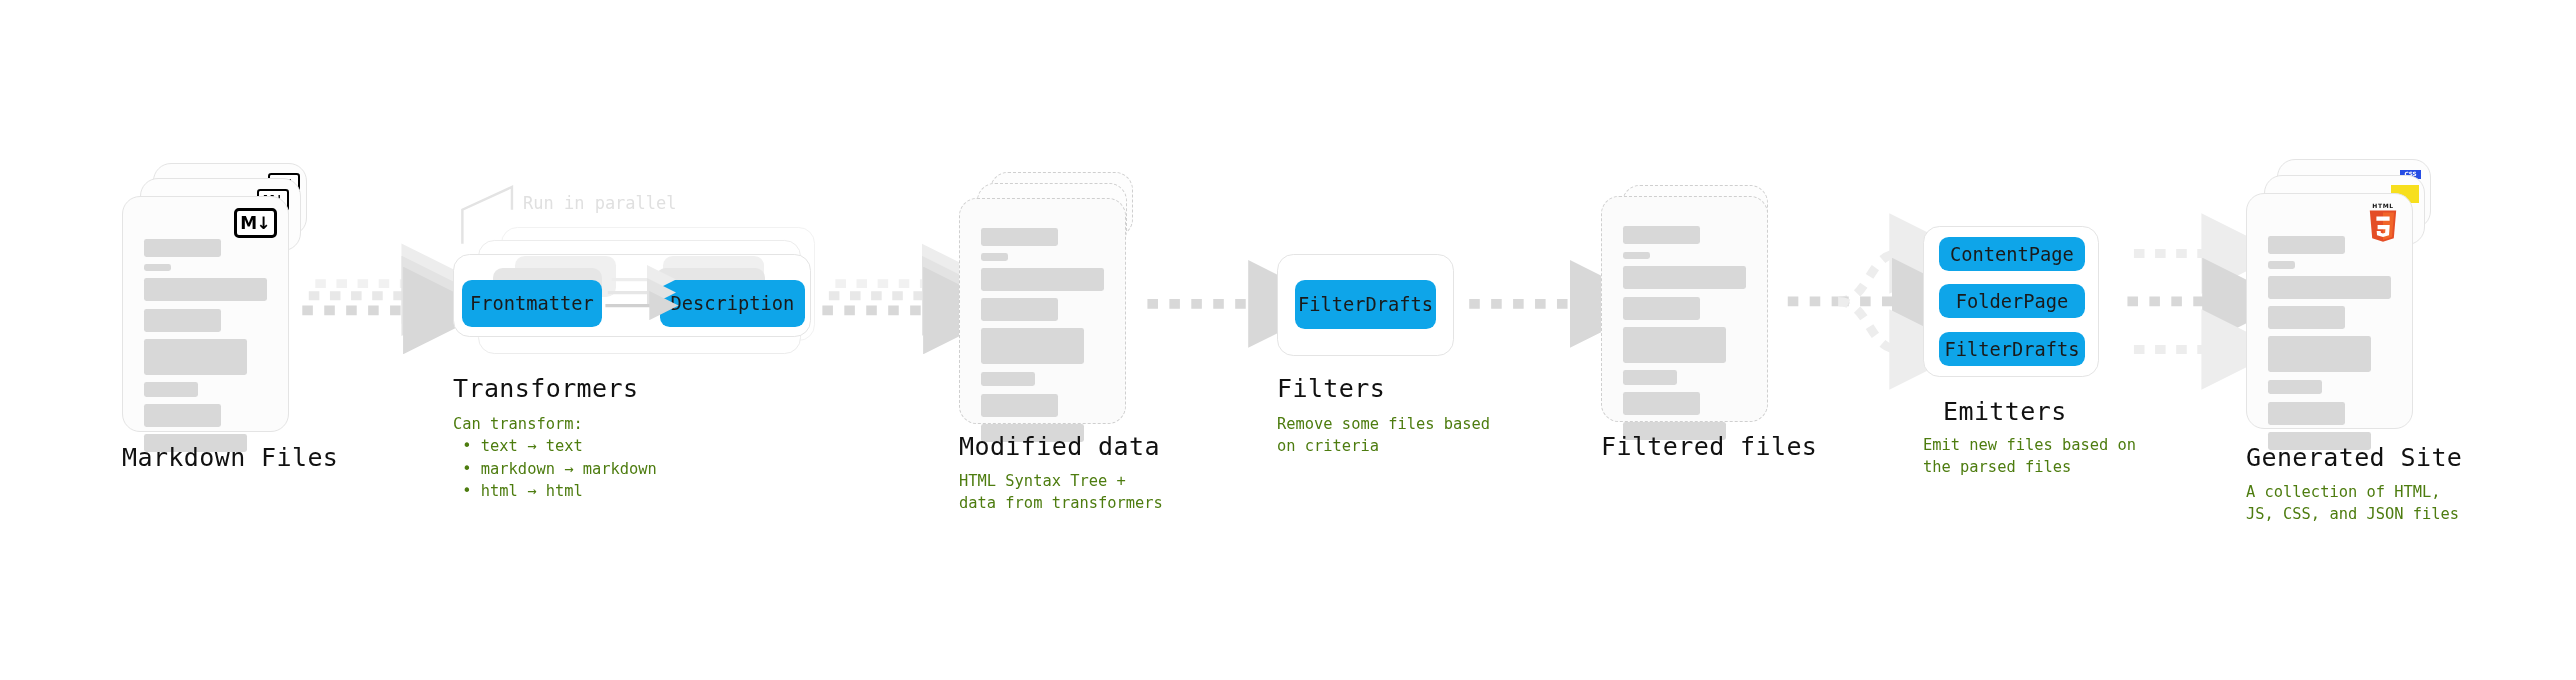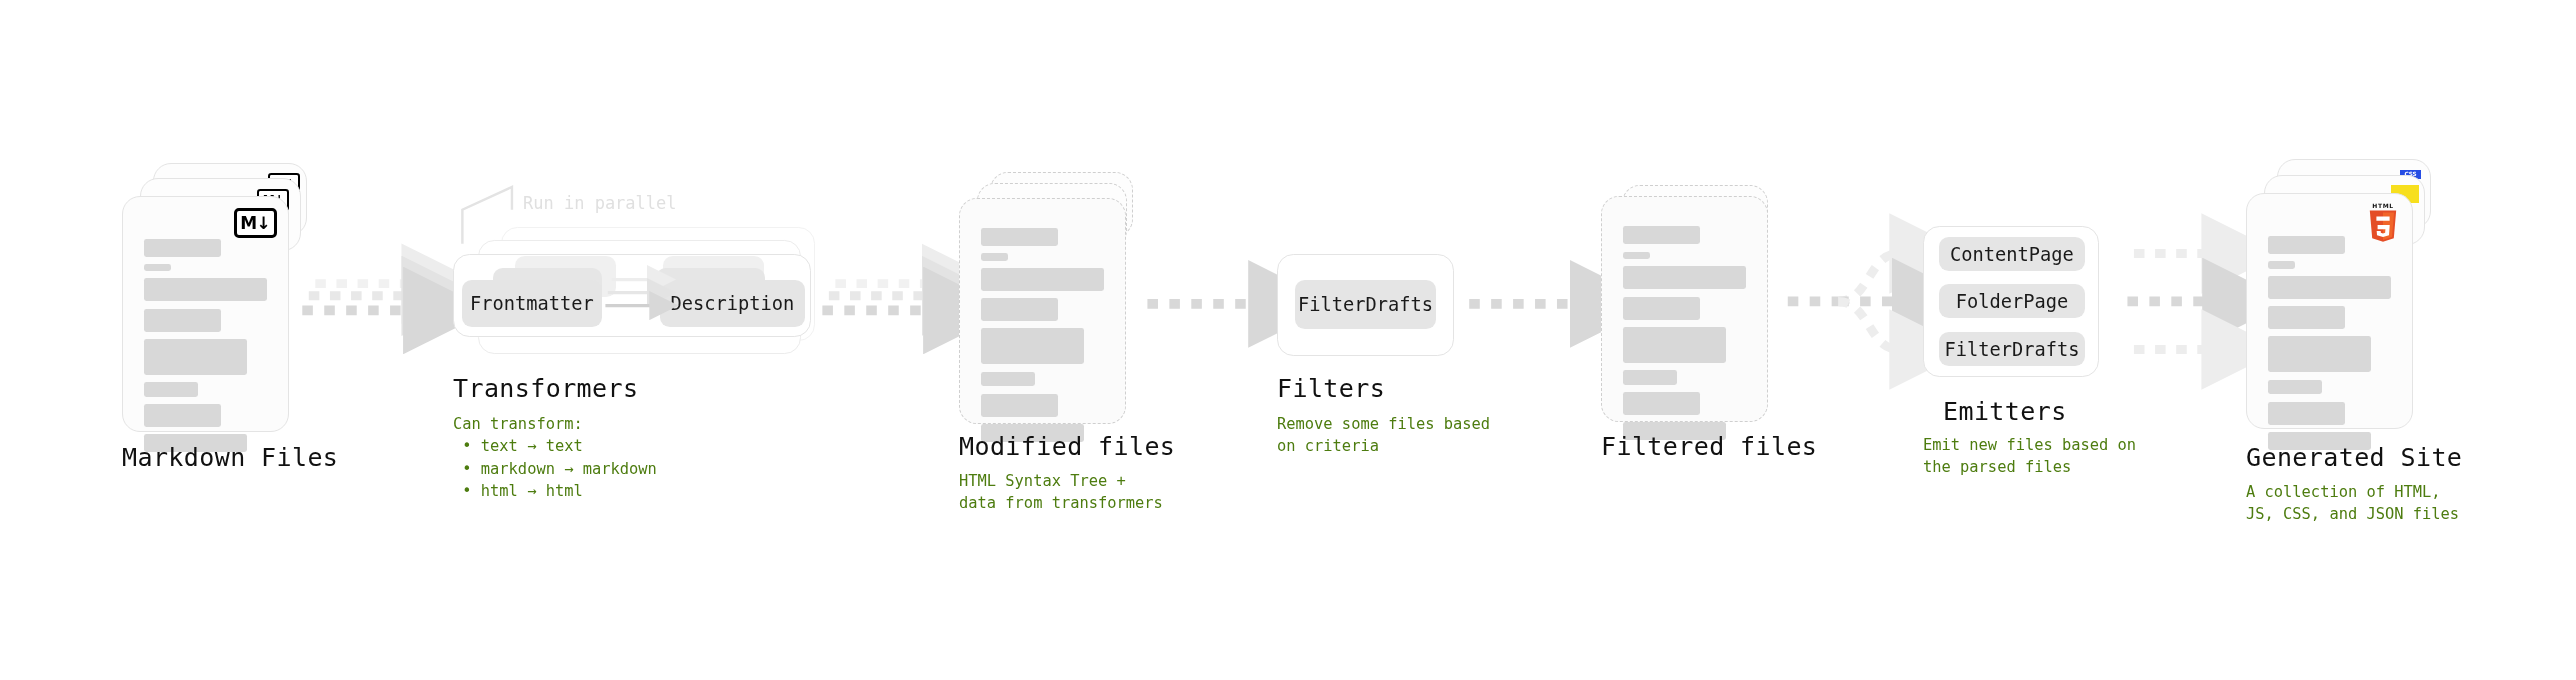--- a/index.html
+++ b/index.html
@@ -42,21 +42,21 @@
 
   
   .gbox{
     position:absolute;box-sizing:border-box;border:1.6px solid #e4e4e4;
     border-radius:16.3px;background:#ffffff;
   }
   .gbox.ghost2{border-color:#f2f2f2;}
   .gbox.ghost1{border-color:#ececec;}
 
   .chip{
-    position:absolute;box-sizing:border-box;background:#e5e5e5;
+    position:absolute;box-sizing:border-box;background:#0ea5e9;
     border-radius:9.8px;display:flex;align-items:center;justify-content:center;
     font-size:18.7px;color:#1a1a1a;white-space:nowrap;
   }
   .chip.ghost2{background:#f0f0f0;color:transparent;}
   .chip.ghost1{background:#e6e6e6;color:transparent;}
 
   
   .cap-title{position:absolute;font-size:25px;letter-spacing:0.4px;color:#111;white-space:nowrap;}
   .cap-sub{position:absolute;font-size:15.4px;line-height:1.45;color:#4d7c0f;white-space:pre;}
 
@@ -184,21 +184,21 @@
         <div class="bar" style="width:22%;height:7.3px;"></div>
         <div class="bar" style="width:100%;height:23px;margin-top:3.3px;"></div>
         <div class="bar" style="width:63%;height:23px;"></div>
         <div class="bar" style="width:84%;height:36px;"></div>
         <div class="bar" style="width:44%;height:14.6px;"></div>
         <div class="bar" style="width:63%;height:23px;"></div>
         <div class="bar" style="width:84%;height:18px;"></div>
       </div>
     </div>
   </div>
-  <div class="cap-title" style="left:959px;top:432px;">Modified files</div>
+  <div class="cap-title" style="left:959px;top:432px;">Modified data</div>
   <div class="cap-sub" style="left:959px;top:470px;">HTML Syntax Tree +
 data from transformers</div>
 
   <div class="gbox" style="left:1277px;top:254px;width:177px;height:102px;"></div>
   <div class="chip" style="left:1295px;top:280px;width:141px;height:49px;">FilterDrafts</div>
   <div class="cap-title" style="left:1277px;top:374px;">Filters</div>
   <div class="cap-sub" style="left:1277px;top:413px;">Remove some files based
 on criteria</div>
 
   <div class="stack" style="left:1601px;top:185px;width:195px;height:244px;">

